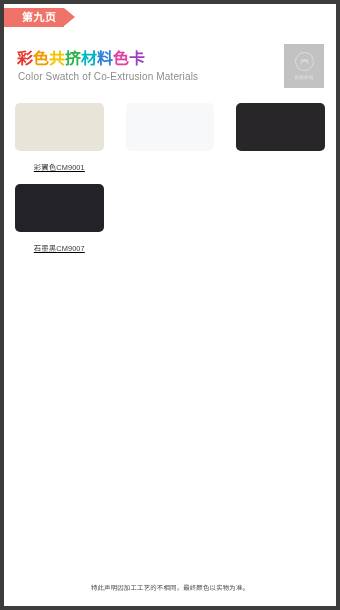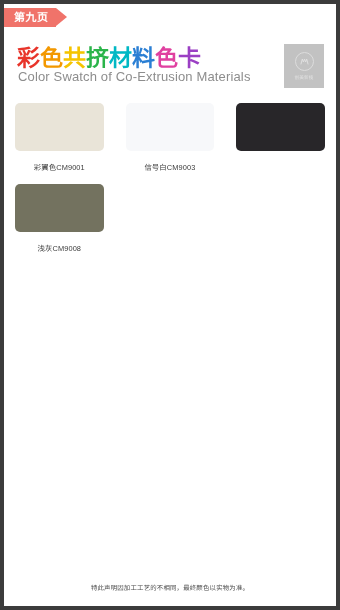--- a/index.html
+++ b/index.html
@@ -37,21 +37,21 @@
     align-items: stretch;
     z-index: 5;
   }
   .ribbon-body {
     background: #f0736a;
     color: #ffffff;
     font-size: 11px;
     font-weight: bold;
     letter-spacing: 0.5px;
     line-height: 19px;
-    padding: 0 7px 0 10px;
+    padding: 0 7px 0 18px;
     white-space: nowrap;
   }
   .ribbon-tip {
     width: 0;
     height: 0;
     border-top: 9.5px solid transparent;
     border-bottom: 9.5px solid transparent;
     border-left: 11px solid #f0736a;
   }
 
@@ -62,30 +62,30 @@
     top: 25px;
     width: 332px;
     height: 62px;
   }
   .title-block {
     position: absolute;
     left: 13px;
     top: 19px;
   }
   .title-cn {
-    font-size: 23px;
+    font-size: 16px;
     font-weight: bold;
     letter-spacing: 0px;
     line-height: 21px;
     white-space: nowrap;
     margin: 0;
   }
   .title-cn span { display: inline-block; }
   .title-en {
-    font-size: 13px;
+    font-size: 10px;
     color: #8d8d8d;
     letter-spacing: 0.15px;
     line-height: 11px;
     margin: 2px 0 0 1px;
     white-space: nowrap;
   }
 
   
   .logo-box {
     position: absolute;
@@ -125,20 +125,21 @@
     top: 94px;
     width: 332px;
     display: flex;
     flex-wrap: wrap;
   }
   .swatch-cell {
     width: 110.6px;
     box-sizing: border-box;
     padding: 5px 11px 0 11px;
     margin-bottom: 7px;
+    text-decoration: underline;
   }
   .swatch-chip {
     width: 100%;
     height: 48px;
     border-radius: 5px;
   }
   .swatch-label {
     font-size: 7.4px;
     color: #3b3b3b;
     text-align: center;
@@ -185,26 +186,25 @@
     </div>
   </div>
 
   <div class="swatch-grid">
       <div class="swatch-cell">
         <div class="swatch-chip" style="background: rgb(233, 228, 216);"></div>
         <div class="swatch-label">彩翼色CM9001</div>
       </div>
       <div class="swatch-cell">
         <div class="swatch-chip" style="background: rgb(247, 248, 250);"></div>
-        <div class="swatch-label">信号白CM9003</div>
       </div>
       <div class="swatch-cell">
         <div class="swatch-chip" style="background: rgb(40, 38, 41);"></div>
       </div>
       <div class="swatch-cell">
-        <div class="swatch-chip" style="background: rgb(115, 114, 95);"></div>
-        <div class="swatch-label">浅灰CM9008</div>
+        <div class="swatch-chip" style="background: rgb(36, 34, 41);"></div>
+        <div class="swatch-label">石墨黑CM9007</div>
       </div>
     </div>
 
   <div class="footer-note">特此声明因加工工艺的不相同，最终颜色以实物为准。</div>
 
 </div>
 
 </body></html>

